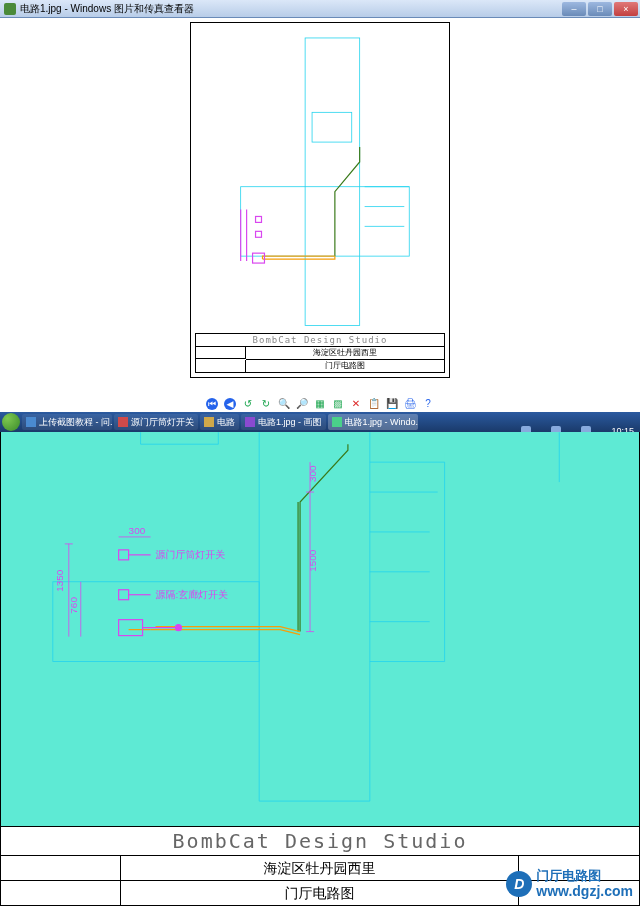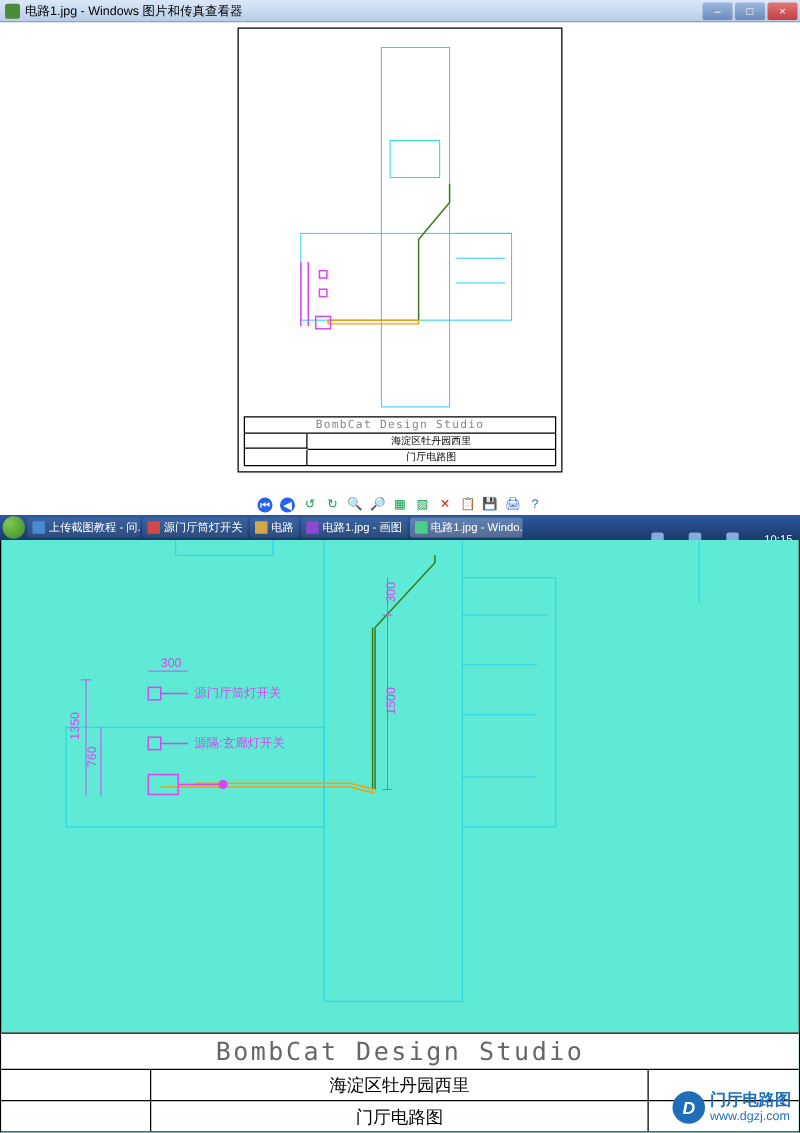--- a/index.html
+++ b/index.html
@@ -64,21 +64,21 @@
     .bottom-block .row:last-child { border-bottom: none; }
     .bottom-block .cell-l { width: 120px; border-right: 1px solid #000; height: 24px; }
     .bottom-block .cell-m { flex: 1; border-right: 1px solid #000; text-align: center; font-size: 14px; line-height: 24px; }
     .bottom-block .cell-r { width: 120px; height: 24px; }
 
     
     .watermark { position: absolute; right: 6px; bottom: 6px; display: flex; align-items: center; gap: 4px; font-size: 12px; color: #1e6fb8; z-index: 10; }
     .watermark .wm-logo { width: 26px; height: 26px; border-radius: 50%; background: #1e6fb8; color: #fff; display: flex; align-items: center; justify-content: center; font-size: 14px; font-weight: bold; font-style: italic; }
     .watermark .wm-text { display: flex; flex-direction: column; line-height: 1.1; }
     .watermark .wm-main { font-size: 13px; font-weight: bold; }
-    .watermark .wm-url { font-size: 10px; }
+    .watermark .wm-url { font-size: 14px; font-weight: bold; }
   </style>
 </head>
 <body>
 
 <div class="titlebar">
   <div class="left">
     <div class="appicon"></div>
     <span>电路1.jpg - Windows 图片和传真查看器</span>
   </div>
   <div class="winbtns">

